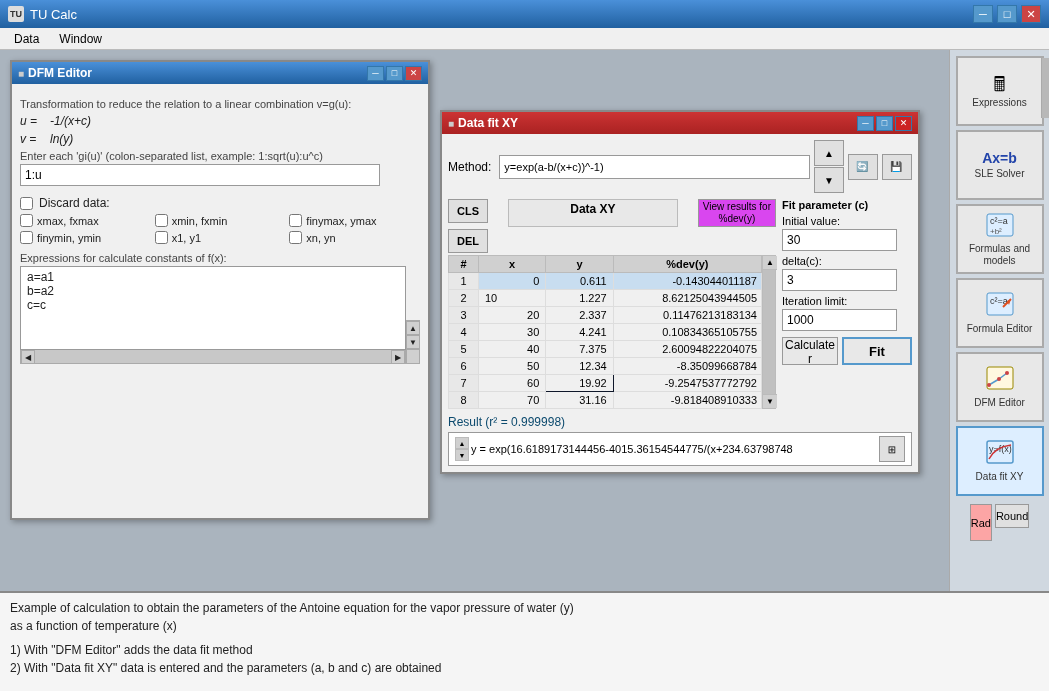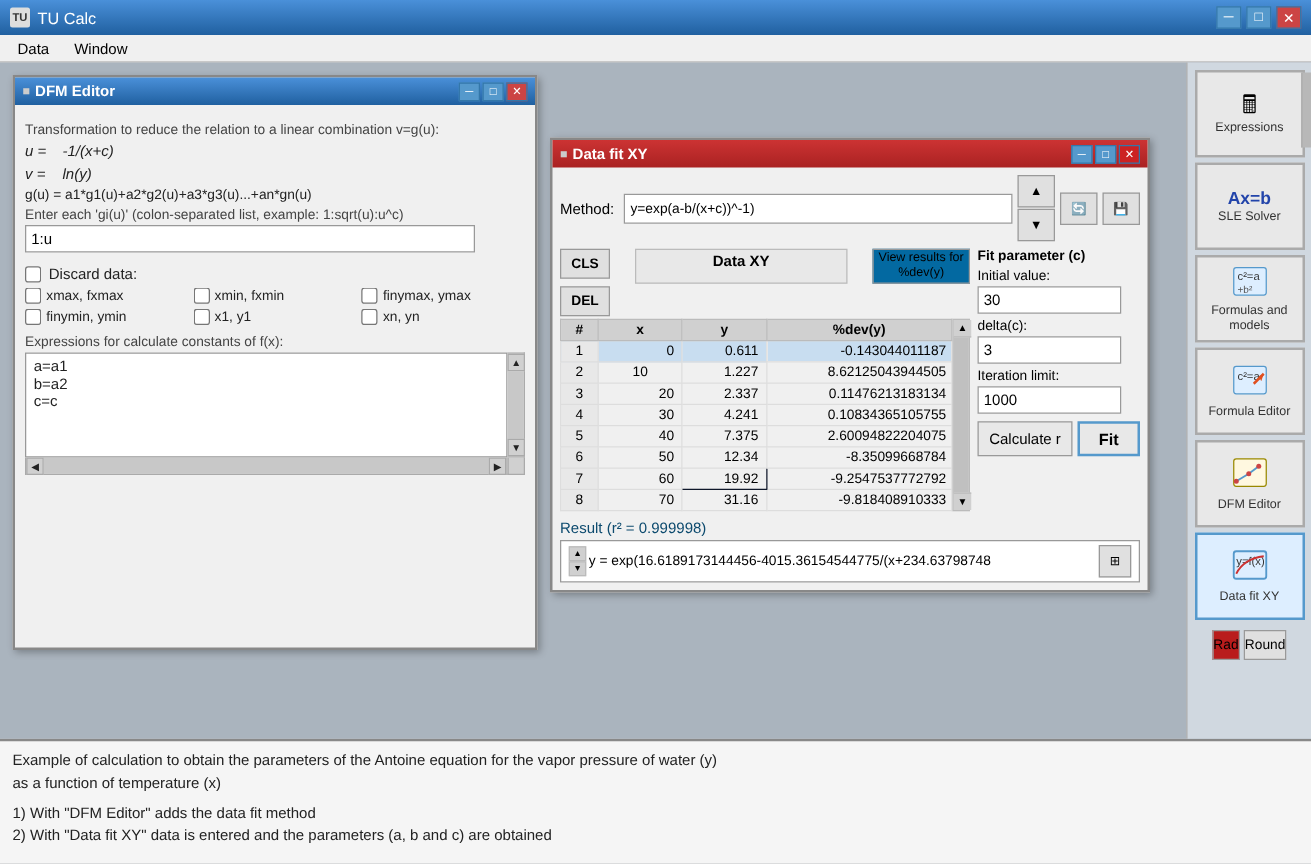--- a/index.html
+++ b/index.html
@@ -234,21 +234,21 @@
     }
     .calc-btn {
       flex: 1;
       height: 28px;
       background: #e8e8e8;
       border: 1px solid #999;
       cursor: pointer;
       font-size: 12px;
     }
     .fit-btn {
-      width: 50px;
+      width: 70px;
       height: 28px;
       background: #e8e8e8;
       border: 2px solid #5599cc;
       cursor: pointer;
       font-size: 13px;
       font-weight: bold;
     }
 
     .result-row {
       margin-top: 6px;
@@ -313,21 +313,21 @@
       background: #f5f5f5;
       height: 100px;
       border-top: 2px solid #888;
       padding: 6px 10px;
       font-size: 12px;
       color: #222;
       line-height: 1.5;
     }
 
     .view-results-btn {
-      background: #0369a1;
+      background: #d946ef;
       border: 1px solid #999;
       padding: 2px 4px;
       font-size: 10px;
       cursor: pointer;
       height: 36px;
       line-height: 1.2;
     }
   </style>
 </head>
 <body>
@@ -364,21 +364,20 @@
     <div class="dfm-content">
       <div class="dfm-section-label">Transformation to reduce the relation to a linear combination v=g(u):</div>
       <div class="dfm-row">
         <span style="width:30px;font-style:italic;">u =</span>
         <span style="font-style:italic;">-1/(x+c)</span>
       </div>
       <div class="dfm-row">
         <span style="width:30px;font-style:italic;">v =</span>
         <span style="font-style:italic;">ln(y)</span>
       </div>
-      <div style="font-size:11px;margin-bottom:3px;">g(u) = a1*g1(u)+a2*g2(u)+a3*g3(u)...+an*gn(u)</div>
       <div class="dfm-hint">Enter each 'gi(u)' (colon-separated list, example: 1:sqrt(u):u^c)</div>
       <input class="dfm-input" type="text" value="1:u" style="">
       <div style="height:6px;"></div>
       <div class="dfm-checkbox-row">
         <input type="checkbox" style="">
         <span>Discard data:</span>
       </div>
       <div class="dfm-checkboxes">
         <div class="dfm-check-item">
           <input type="checkbox" style="">
@@ -399,21 +398,21 @@
         <div class="dfm-check-item">
           <input type="checkbox" style="">
             <span>x1, y1</span>
         </div>
         <div class="dfm-check-item">
           <input type="checkbox" style="">
             <span>xn, yn</span>
         </div>
       </div>
       <div class="dfm-expr-label">Expressions for calculate constants of f(x):</div>
-      <div style="position:relative;display:flex;">
+      <div style="position:relative;display:flex;align-items:flex-end;">
         <div style="flex:1;border:1px solid #999;background:white;height:84px;padding:3px 6px;font-size:12px;overflow:hidden;">
           <div>a=a1</div>
           <div>b=a2</div>
           <div>c=c</div>
         </div>
         <div style="width:14px;background:#e0e0e0;border:1px solid #aaa;border-left:none;display:flex;flex-direction:column;">
           <div class="scroll-arrow">▲</div>
           <div style="flex:1;background:#c8c8c8;"></div>
           <div class="scroll-arrow">▼</div>
         </div>
@@ -477,21 +476,21 @@
                 </thead>
                 <tbody id="data-table-body">
                 <tr style="background: rgb(200, 221, 240);">
       <td style="border:1px solid #ddd;padding:2px 4px;text-align:center;background:#e8e8e8;font-size:11px;">1</td>
       <td style="border:1px solid #ddd;padding:2px 6px;text-align:right;font-size:11px;">0</td>
       <td style="border:1px solid #ddd;padding:2px 6px;text-align:right;font-size:11px;">0.611</td>
       <td style="border:1px solid #ddd;padding:2px 4px;text-align:right;font-size:11px;max-width:120px;overflow:hidden;white-space:nowrap;">-0.143044011187</td>
     </tr>
                     <tr>
       <td style="border:1px solid #ddd;padding:2px 4px;text-align:center;background:#e8e8e8;font-size:11px;">2</td>
-      <td style="border:1px solid #ddd;padding:2px 6px;text-align:center;font-size:11px;">10</td>
+      <td style="border:1px solid #ddd;padding:2px 6px;text-align:left;font-size:11px;">10</td>
       <td style="border:1px solid #ddd;padding:2px 6px;text-align:right;font-size:11px;">1.227</td>
       <td style="border:1px solid #ddd;padding:2px 4px;text-align:right;font-size:11px;max-width:120px;overflow:hidden;white-space:nowrap;">8.62125043944505</td>
     </tr>
                     <tr>
       <td style="border:1px solid #ddd;padding:2px 4px;text-align:center;background:#e8e8e8;font-size:11px;">3</td>
       <td style="border:1px solid #ddd;padding:1px 6px;text-align:right;font-size:11px;">20</td>
       <td style="border:1px solid #ddd;padding:2px 6px;text-align:right;font-size:11px;">2.337</td>
       <td style="border:1px solid #ddd;padding:2px 4px;text-align:right;font-size:11px;max-width:120px;overflow:hidden;white-space:nowrap;">0.11476213183134</td>
     </tr>
                     <tr>
@@ -619,21 +618,21 @@
         <svg width="30" height="26" viewBox="0 0 30 26">
           <rect x="2" y="2" width="26" height="22" rx="2" fill="#ddeeff" stroke="#5599cc" stroke-width="1.5"></rect>
           <text x="4" y="13" font-size="9" fill="#333">y=f(x)</text>
           <path d="M4 20 Q10 8 26 6" stroke="#cc3333" stroke-width="1.5" fill="none"></path>
         </svg>
       </div>
       <div class="tool-label">Data fit XY</div>
     </div>
 
     <div style="display:flex;gap:3px;margin-top:4px;">
-      <button style="flex:1;height:24px;font-size:11px;background:#b91c1c;border:1px solid #999;cursor:pointer;">Rad</button>
+      <button style="flex:1;height:37px;font-size:11px;background:#fca5a5;border:1px solid #999;cursor:pointer;">Rad</button>
       <button style="flex:1;height:24px;font-size:11px;background:#e0e0e0;border:1px solid #999;cursor:pointer;">Round</button>
     </div>
 
     <div style="position:absolute;right:0;top:8px;width:8px;height:60px;background:#b8b8b8;border-left:1px solid #aaa;"></div>
   </div>
 
 </div>
 
 <div class="bottom-bar">
   <div>Example of calculation to obtain the parameters of the Antoine equation for the vapor pressure of water (y)</div>

